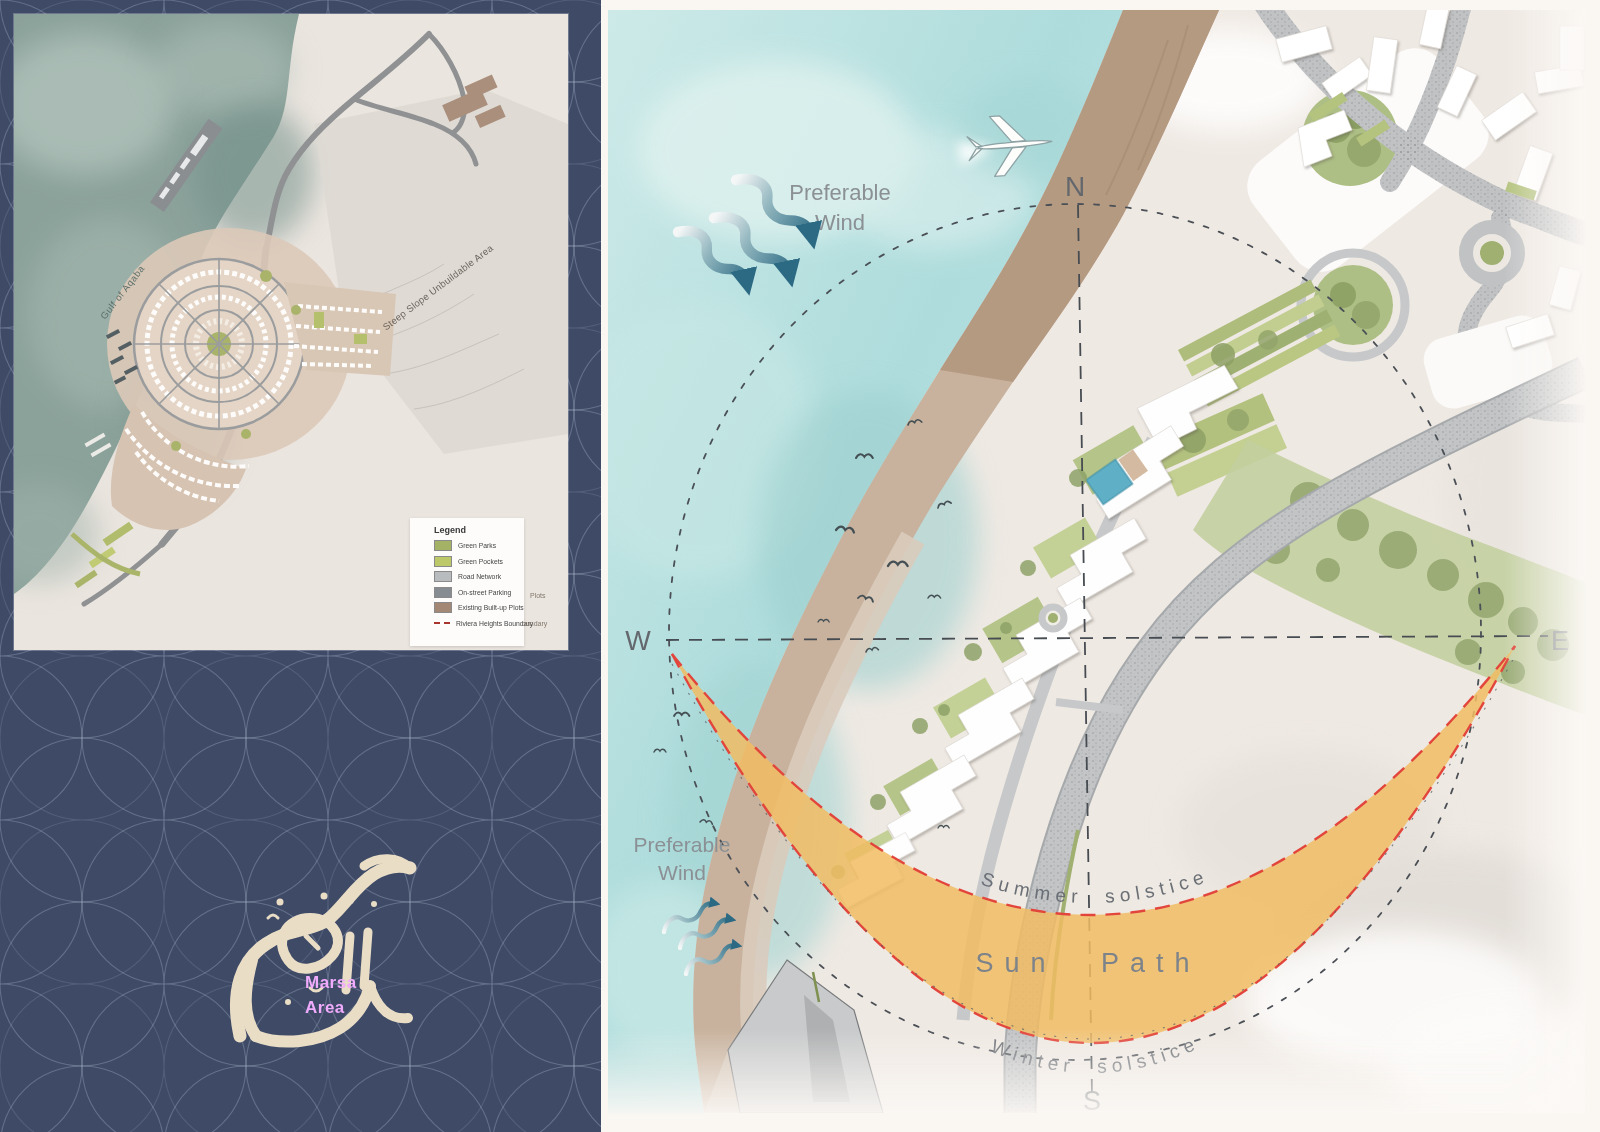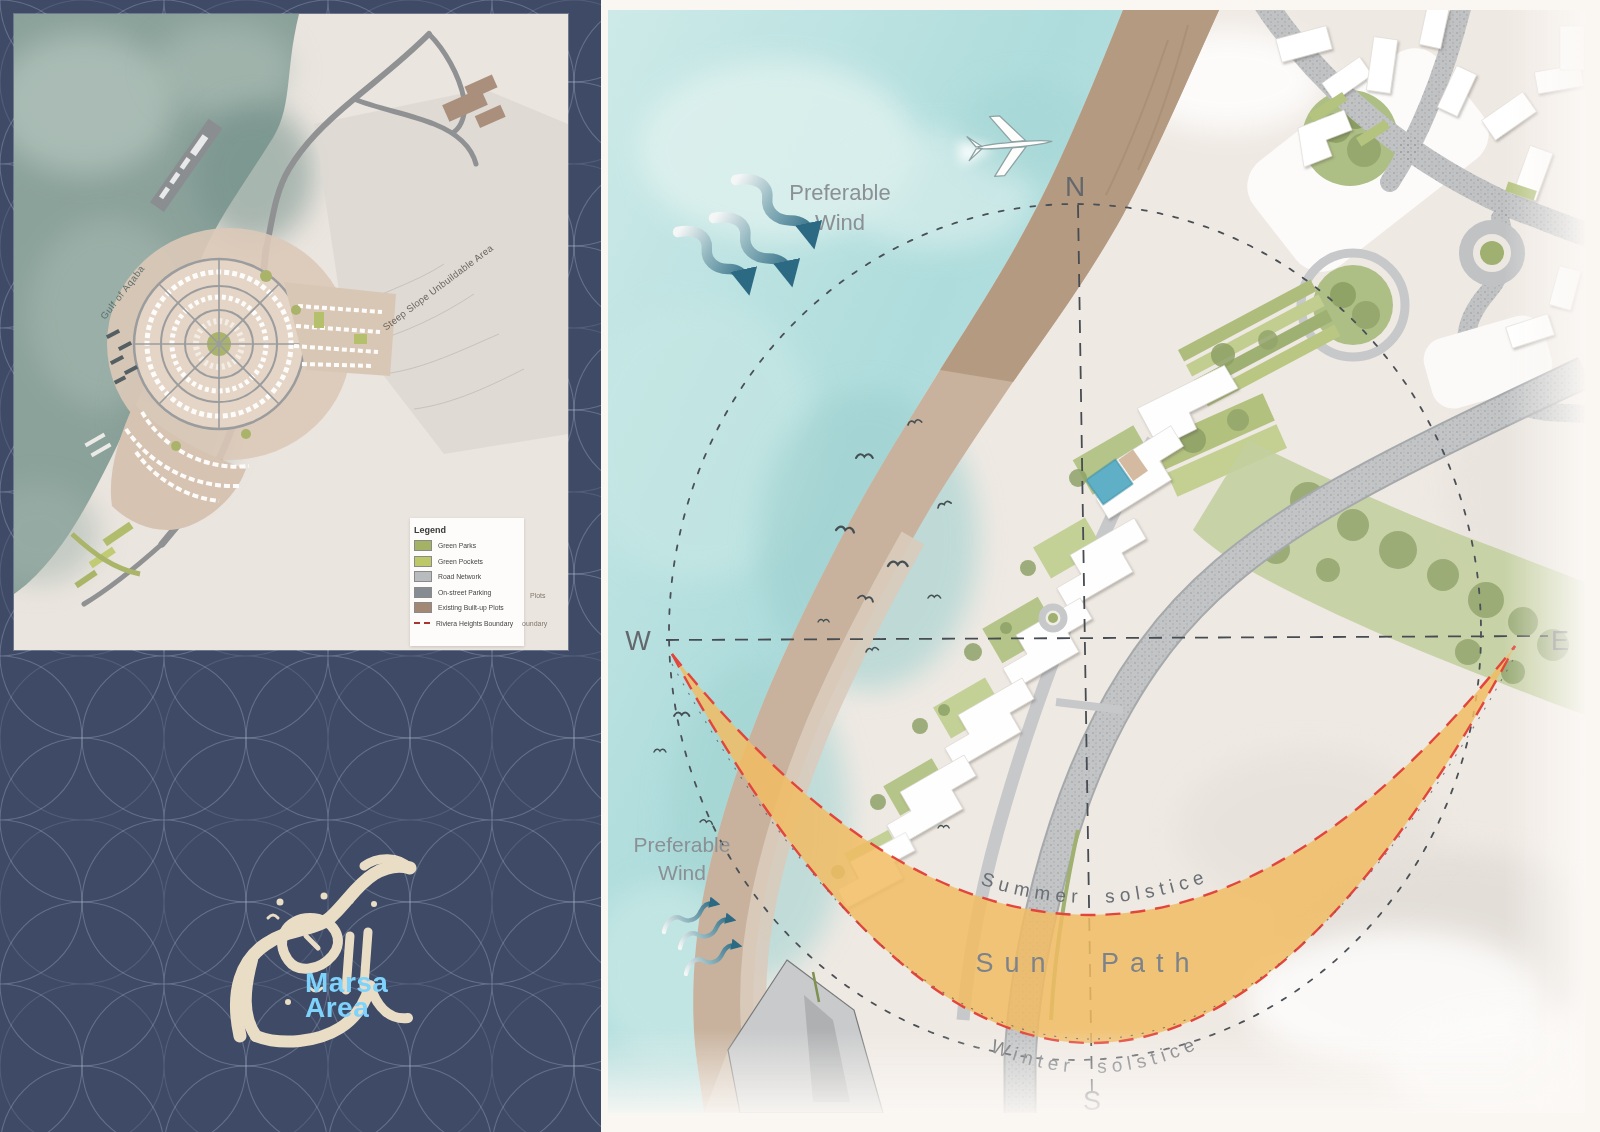--- a/index.html
+++ b/index.html
@@ -5,32 +5,32 @@
   html,body{margin:0;padding:0;background:#f8f4f0;}
   .canvas{position:relative;width:1600px;height:1132px;overflow:hidden;background:#faf7f3;
           font-family:"Liberation Sans",sans-serif;}
   
   .left-panel{position:absolute;left:0;top:0;width:601px;height:1132px;background:#3e4a66;}
   .ogee{position:absolute;left:0;top:0;width:601px;height:1132px;}
   .inset-map{position:absolute;left:14px;top:14px;width:554px;height:636px;background:#ebe5df;
              box-shadow:0 0 0 1px rgba(255,255,255,.25);}
   .inset-map svg{position:absolute;left:0;top:0;}
   .legend{position:absolute;left:396px;top:504px;width:114px;height:128px;background:rgba(253,253,252,.96);
-          box-shadow:0 1px 3px rgba(0,0,0,.15);padding:7px 0 0 4px;box-sizing:border-box;}
+          box-shadow:0 1px 3px rgba(0,0,0,.15);padding:7px 0 0 24px;box-sizing:border-box;}
   .legend-title{font-size:9px;font-weight:700;color:#3a3a3a;margin-bottom:6px;}
   .legend-row{display:flex;align-items:center;margin-bottom:6.5px;height:9px;}
   .swatch{width:16px;height:9px;border:0.5px solid #8a8a8a;margin-right:6px;flex:0 0 auto;}
   .swatch.dash{height:0;border:none;border-top:2px dashed #a8362e;}
   .legend-label{font-size:6.8px;color:#454545;white-space:nowrap;}
   .ghost{position:absolute;font-size:7px;color:#80786d;}
   .ghost1{left:516px;top:578px;}
   .ghost2{left:508px;top:606px;}
   .calligraphy{position:absolute;left:222px;top:840px;}
-  .brand-name{position:absolute;left:305px;top:970px;color:#7dd3fc;font-weight:700;
-              font-size:28px;line-height:25px;letter-spacing:.5px;}
+  .brand-name{position:absolute;left:305px;top:970px;color:#f0abfc;font-weight:700;
+              font-size:17px;line-height:25px;letter-spacing:.5px;}
   
   .right-panel{position:absolute;left:608px;top:10px;width:977px;height:1103px;}
   .right-panel svg{position:absolute;left:0;top:0;}
   text{font-family:"Liberation Sans",sans-serif;}
 </style>
 </head>
 <body>
 
 <div class="canvas">
 

